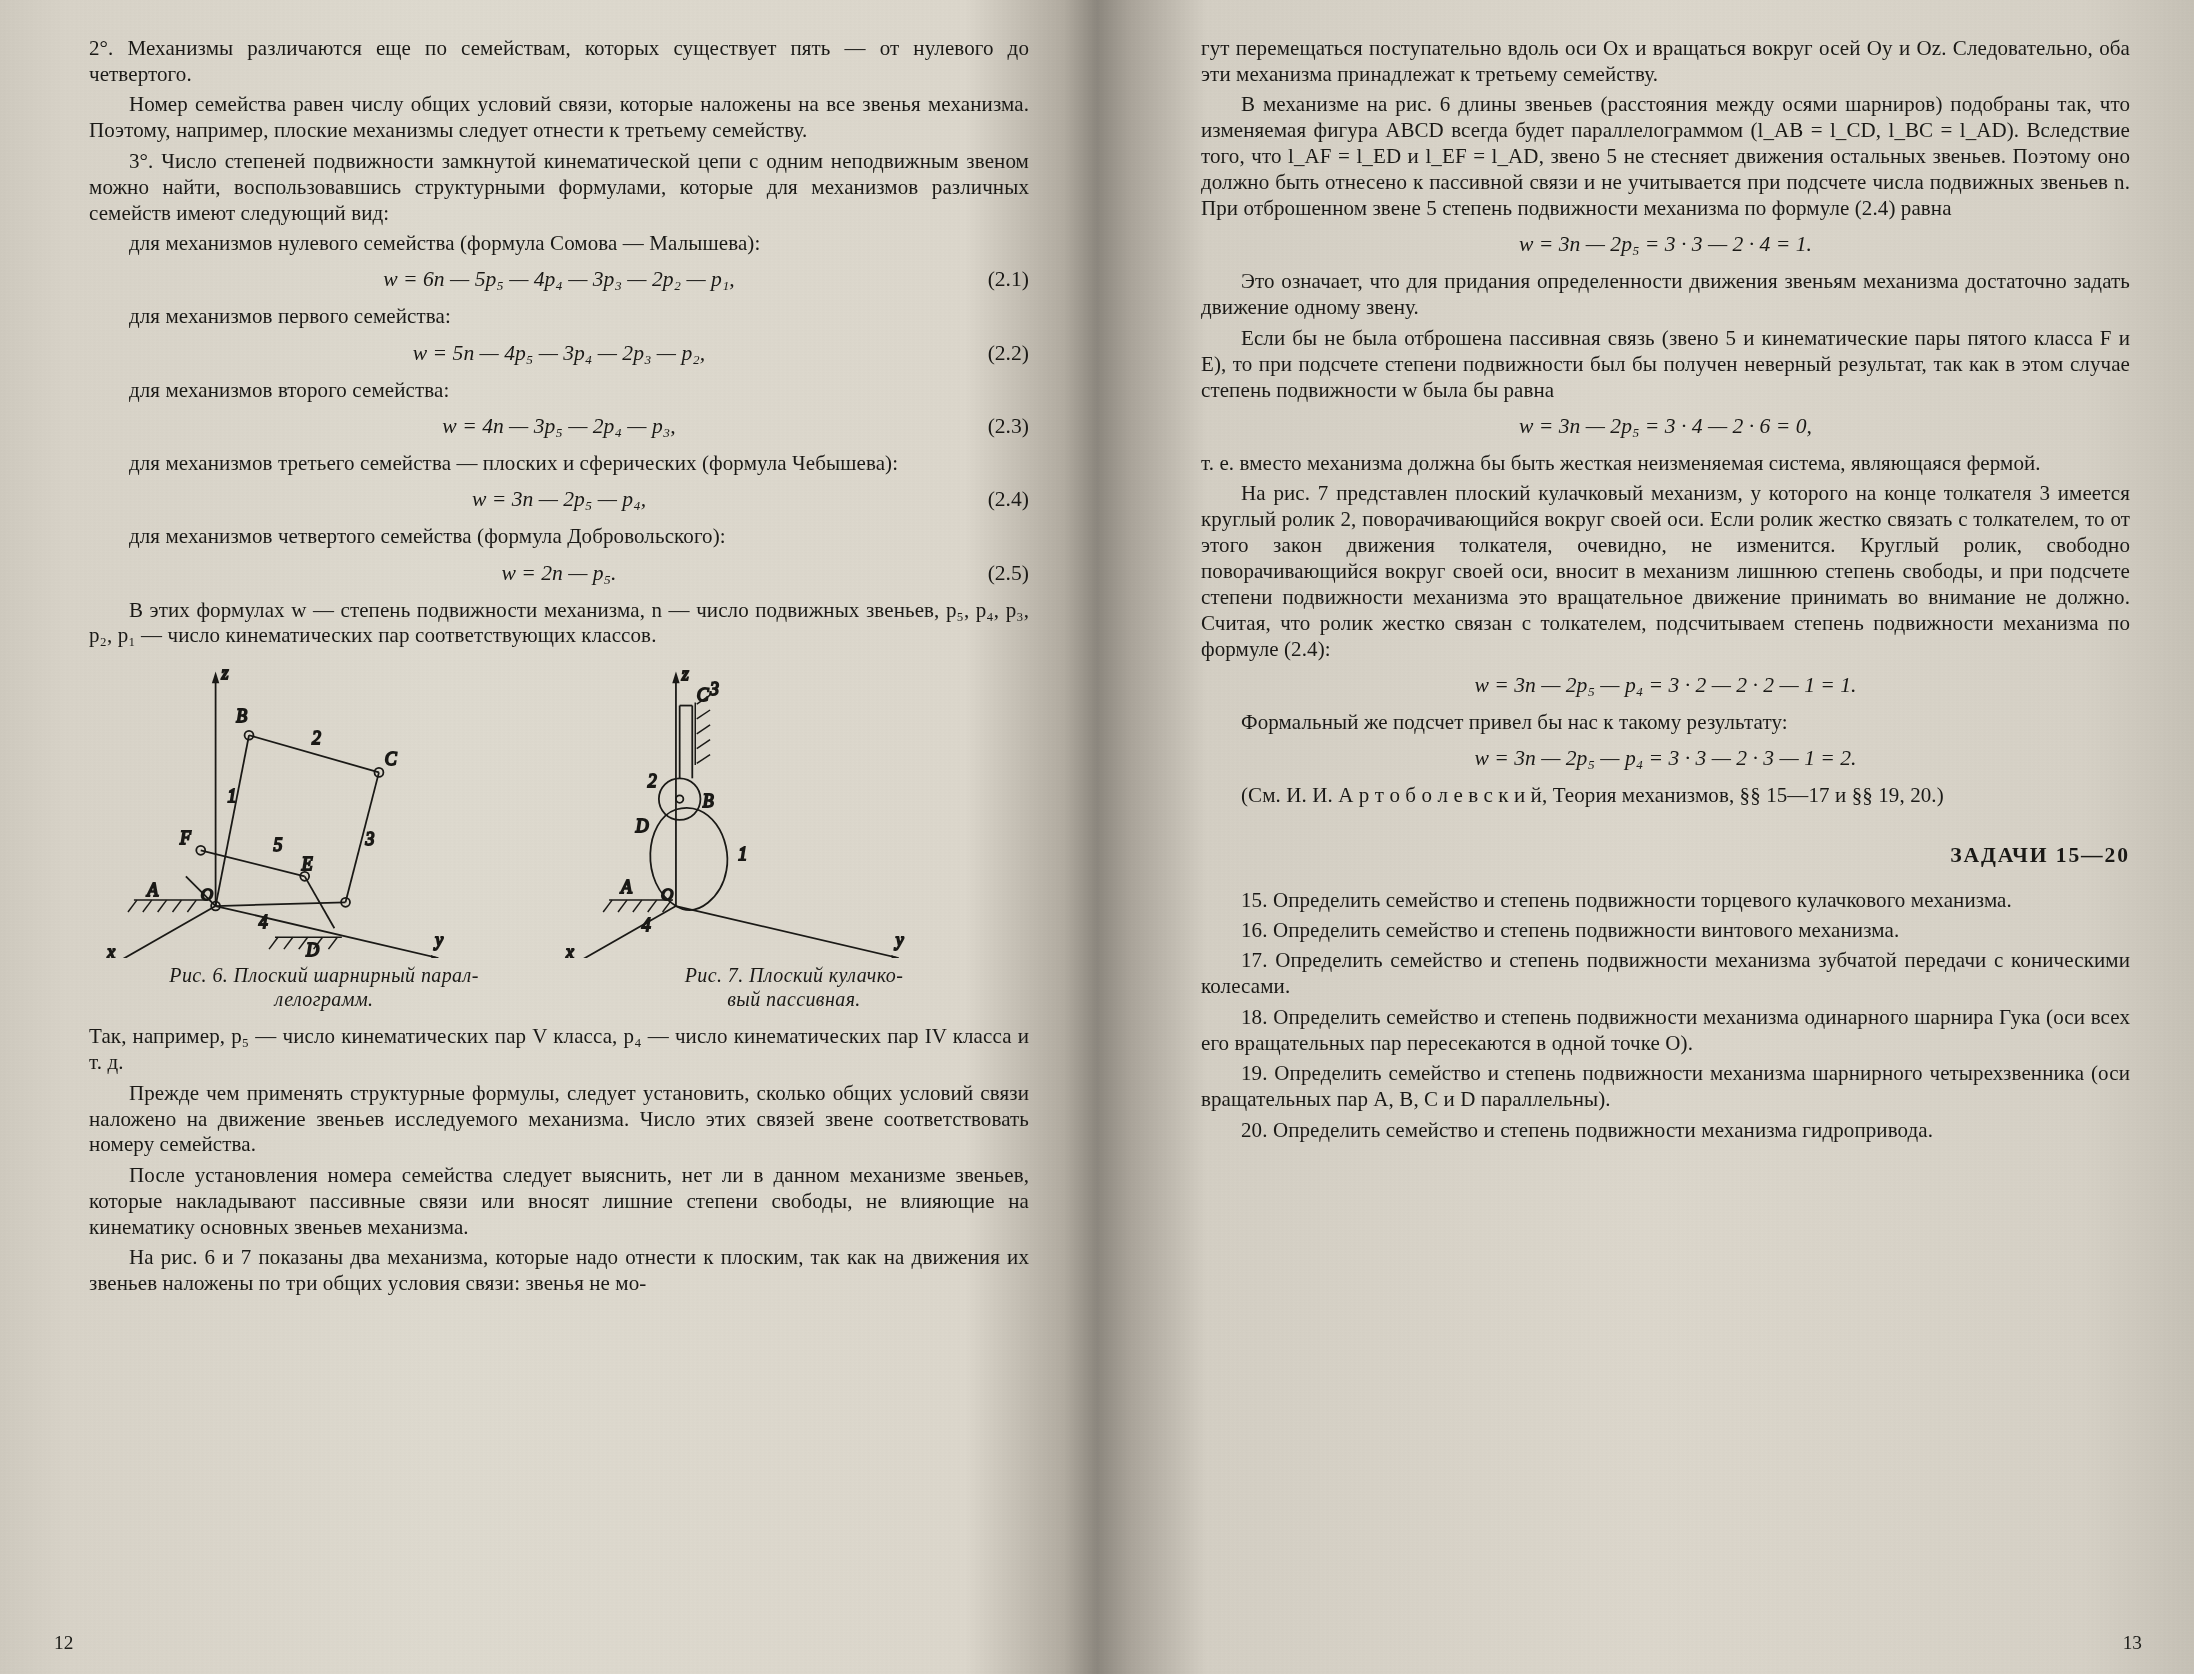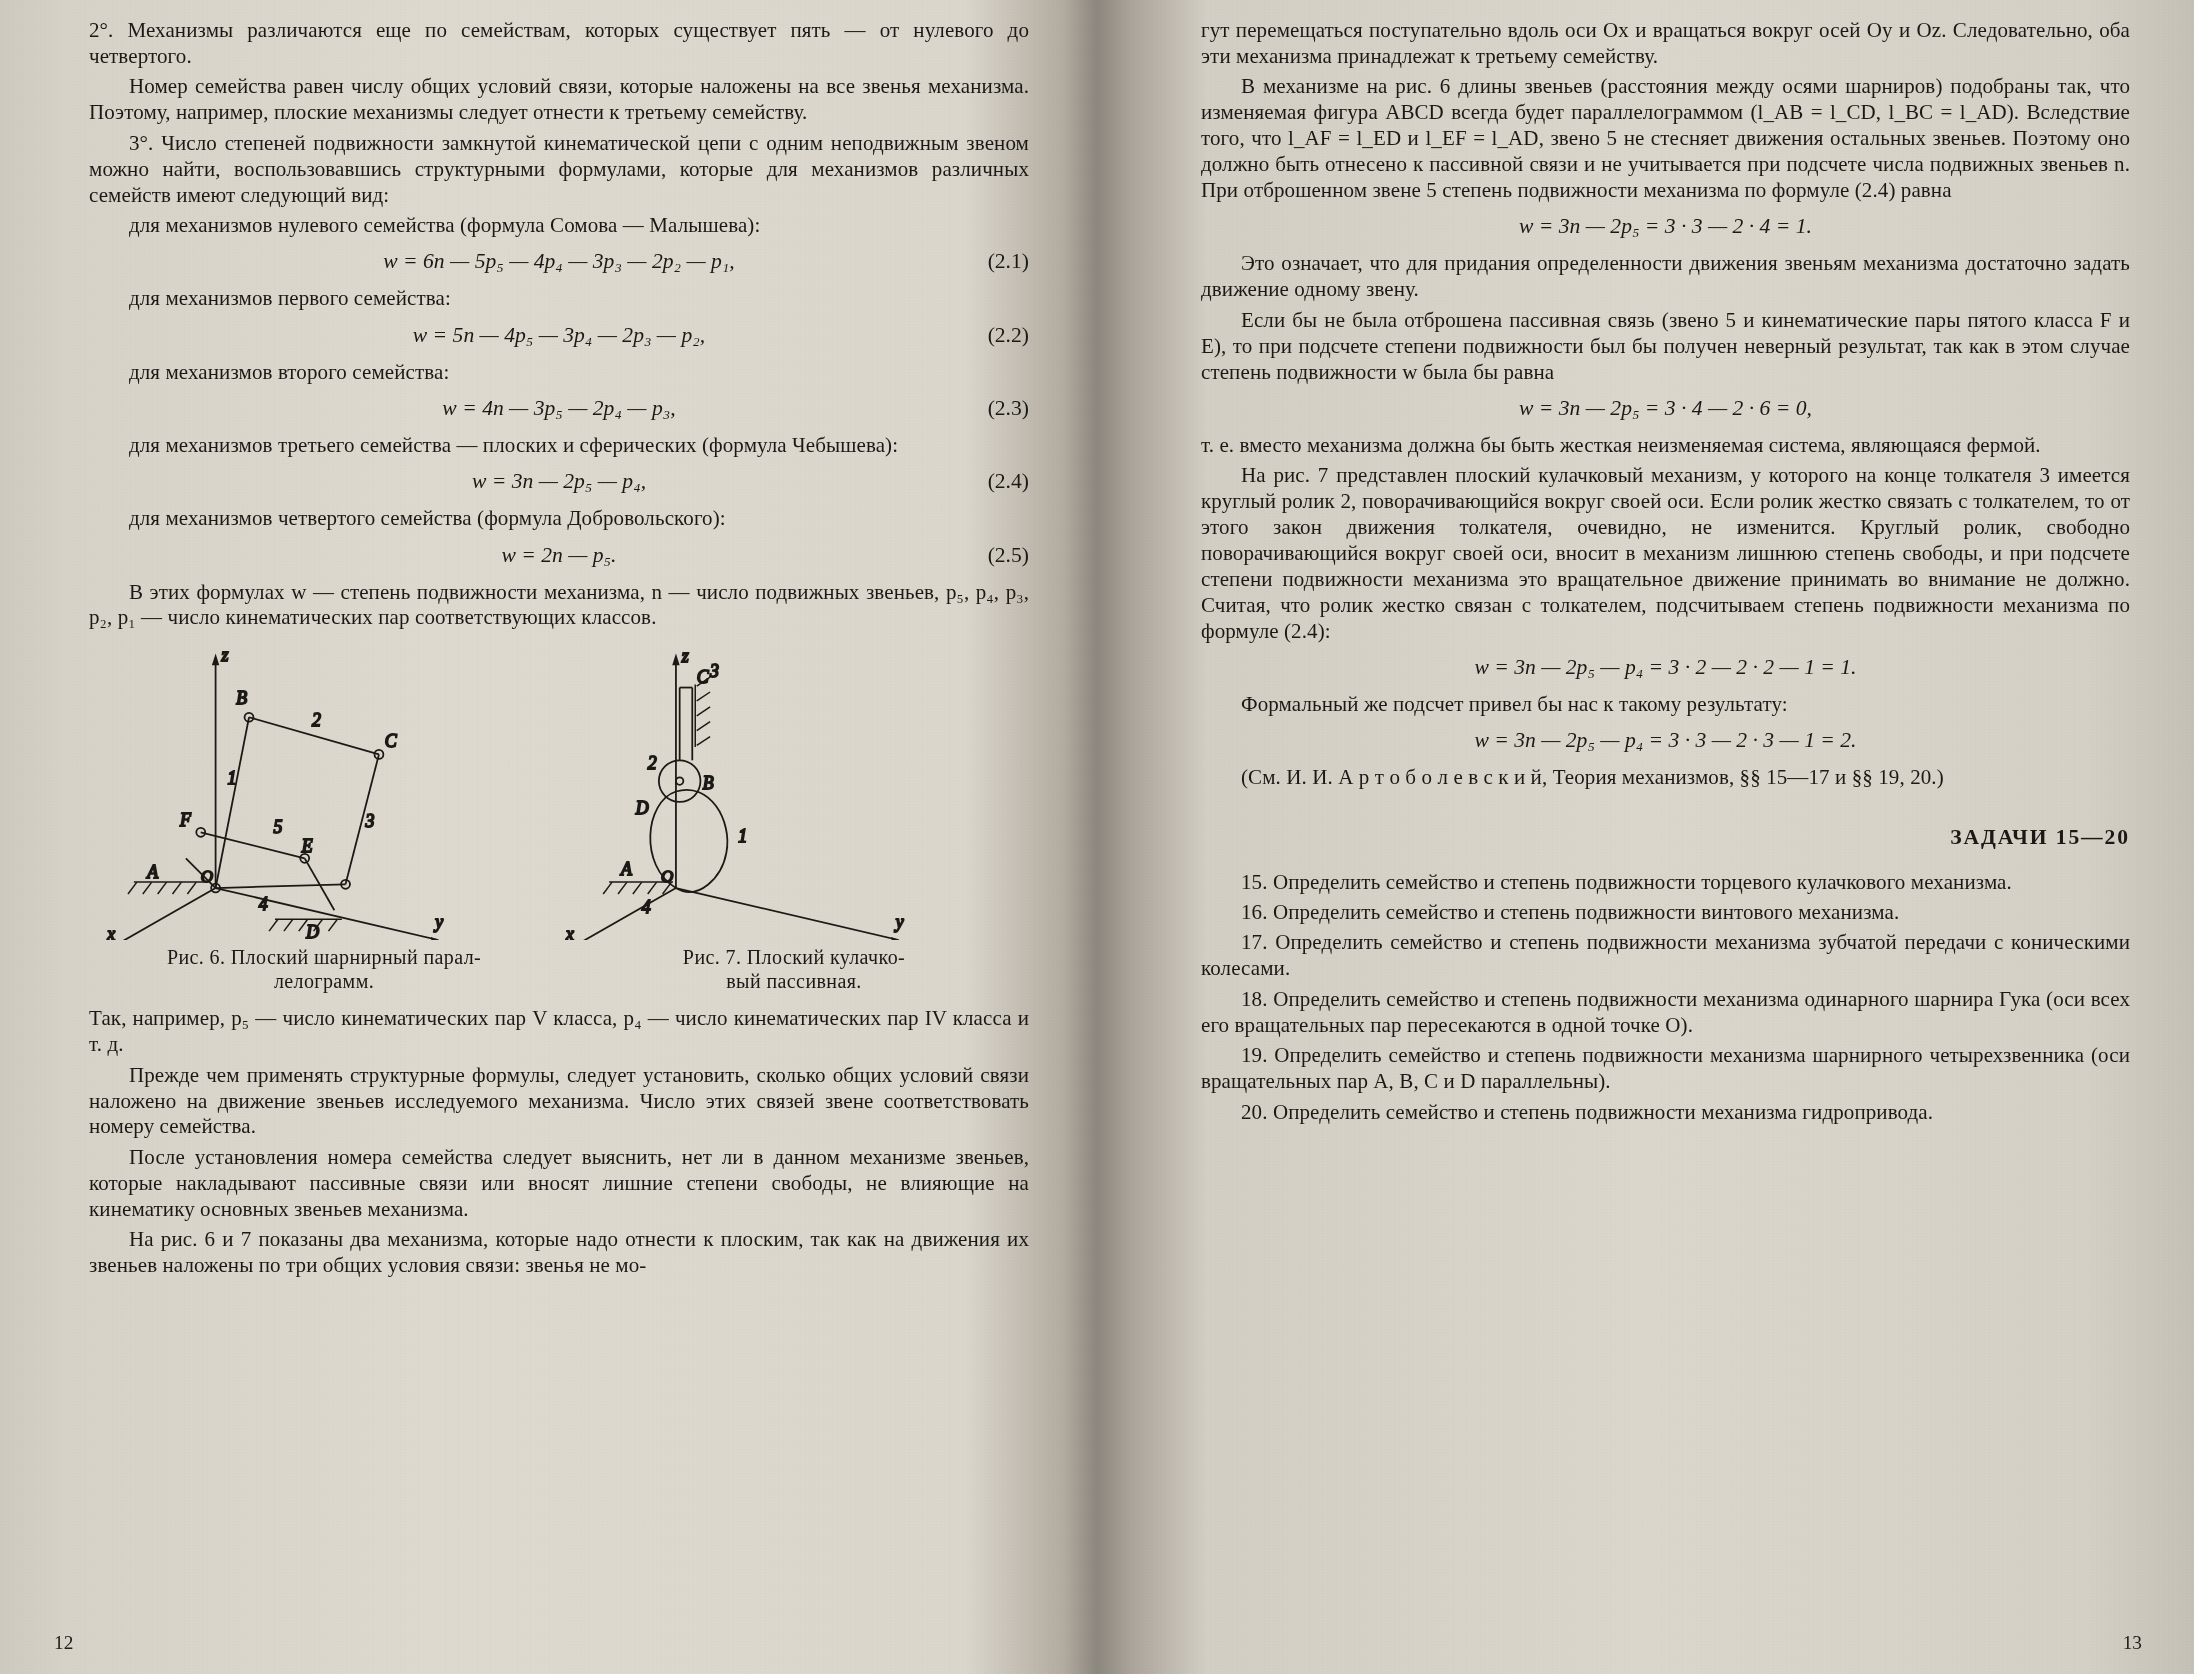--- a/index.html
+++ b/index.html
@@ -44,21 +44,21 @@
     position: absolute;
     top: 0;
     height: 1675px;
     color: #1b1a17;
   }
   .page.left { left: 0; width: 1097px; }
   .page.right { left: 1097px; width: 1097px; }
 
   .col {
     position: absolute;
-    top: 18px;
+    top: 36px;
   }
   .page.left .col { left: 89px; width: 940px; }
   .page.right .col { left: 104px; width: 929px; }
 
   p {
     margin: 0 0 4.5px 0;
     font-size: 21px;
     line-height: 1.235;
     text-align: justify;
     text-justify: inter-word;
@@ -92,21 +92,21 @@
     font-size: 20px;
     line-height: 1.2;
     text-align: center;
     letter-spacing: 0.4px;
   }
   .figrow-caps {
     display: flex;
     width: 940px;
     margin-top: 4.5px;
   }
-  .figrow-caps > div { flex: 1; }
+  .figrow-caps > div { flex: 1; font-style: italic; }
 
   .folio {
     position: absolute;
     bottom: 21px;
     font-size: 19.3px;
     color: #20201c;
     margin-left: 8px;
   }
   .page.left .folio { left: 46px; }
   .page.right .folio { right: 52px; }

